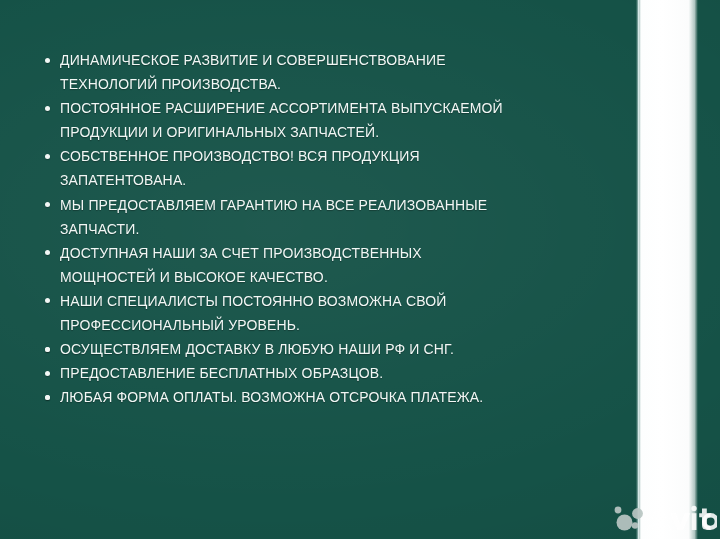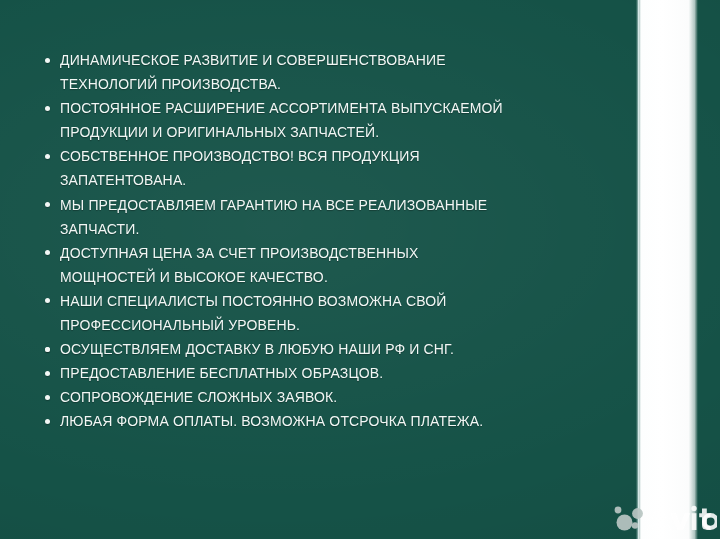--- a/index.html
+++ b/index.html
@@ -114,28 +114,28 @@
 
   <ul id="bullet-list">
       <li class="bullet-item"><span class="bullet-dot"></span><span>ДИНАМИЧЕСКОЕ РАЗВИТИЕ И СОВЕРШЕНСТВОВАНИЕ
 ТЕХНОЛОГИЙ ПРОИЗВОДСТВА.</span></li>
       <li class="bullet-item"><span class="bullet-dot"></span><span>ПОСТОЯННОЕ РАСШИРЕНИЕ АССОРТИМЕНТА ВЫПУСКАЕМОЙ
 ПРОДУКЦИИ И ОРИГИНАЛЬНЫХ ЗАПЧАСТЕЙ.</span></li>
       <li class="bullet-item"><span class="bullet-dot"></span><span>СОБСТВЕННОЕ ПРОИЗВОДСТВО! ВСЯ ПРОДУКЦИЯ
 ЗАПАТЕНТОВАНА.</span></li>
       <li class="bullet-item"><span class="bullet-dot"></span><span>МЫ ПРЕДОСТАВЛЯЕМ ГАРАНТИЮ НА ВСЕ РЕАЛИЗОВАННЫЕ
 ЗАПЧАСТИ.</span></li>
-      <li class="bullet-item"><span class="bullet-dot"></span><span>ДОСТУПНАЯ ЦЕНА ЗА СЧЕТ ПРОИЗВОДСТВЕННЫХ
+      <li class="bullet-item"><span class="bullet-dot"></span><span>ДОСТУПНАЯ НАШИ ЗА СЧЕТ ПРОИЗВОДСТВЕННЫХ
 МОЩНОСТЕЙ И ВЫСОКОЕ КАЧЕСТВО.</span></li>
       <li class="bullet-item"><span class="bullet-dot"></span><span>НАШИ СПЕЦИАЛИСТЫ ПОСТОЯННО ВОЗМОЖНА СВОЙ
 ПРОФЕССИОНАЛЬНЫЙ УРОВЕНЬ.</span></li>
       <li class="bullet-item"><span class="bullet-dot"></span></li>
       <li class="bullet-item"><span class="bullet-dot"></span><span>ОСУЩЕСТВЛЯЕМ ДОСТАВКУ В ЛЮБУЮ НАШИ РФ И СНГ.</span></li>
       <li class="bullet-item"><span class="bullet-dot"></span><span>ПРЕДОСТАВЛЕНИЕ БЕСПЛАТНЫХ ОБРАЗЦОВ.</span></li>
-      <li class="bullet-item"><span class="bullet-dot"></span><span>СОПРОВОЖДЕНИЕ СЛОЖНЫХ ЗАЯВОК.</span></li>
+      <li class="bullet-item"><span class="bullet-dot"></span></li>
       <li class="bullet-item"><span class="bullet-dot"></span><span>ЛЮБАЯ ФОРМА ОПЛАТЫ. ВОЗМОЖНА ОТСРОЧКА ПЛАТЕЖА.</span></li>
     </ul>
 
   <div id="avito-watermark">
     <svg width="103" height="30" viewBox="0 0 103 30" aria-hidden="true">
       <g fill="#b9c6c3" opacity="0.92">
         <circle cx="10.5" cy="18.5" r="8"></circle>
         <circle cx="23.5" cy="9.5" r="5.4"></circle>
         <circle cx="4.0" cy="6.0" r="3.4"></circle>
         <circle cx="21.0" cy="21.5" r="3.2"></circle>

